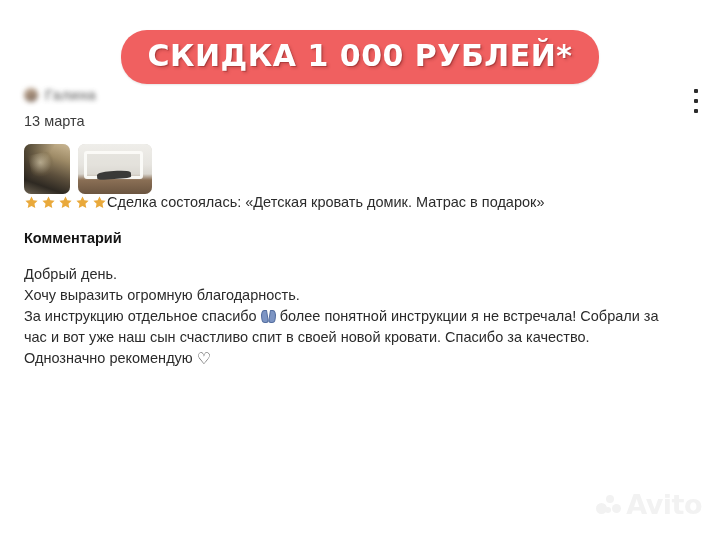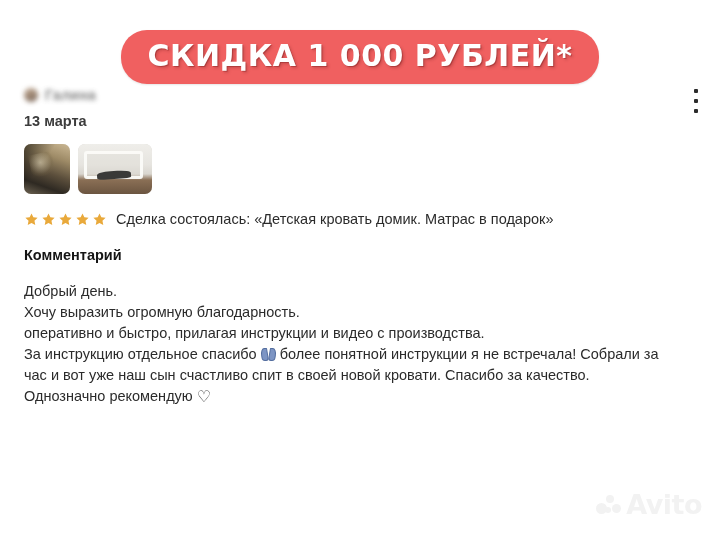--- a/index.html
+++ b/index.html
@@ -92,21 +92,20 @@
     font-size: 14px;
     font-weight: bold;
     color: #6c6c6c;
     letter-spacing: 0.3px;
   }
 
   .review-date {
     margin-top: 9px;
     font-size: 14.5px;
     color: #3c3c3c;
-    font-weight: bold;
   }
 
   
   .thumbs {
     margin-top: 15px;
     display: flex;
     gap: 8px;
     align-items: flex-start;
   }
   .thumb {
@@ -162,24 +161,22 @@
     top: 54%;
     width: 46%;
     height: 16%;
     background: #3a3a38;
     border-radius: 40% 40% 20% 20%;
     transform: rotate(-4deg);
   }
 
   
   .rating-row {
-    margin-top: 17px;
     display: flex;
     align-items: center;
-    gap: 9px;
     white-space: nowrap;
   }
   .stars {
     display: flex;
     gap: 2px;
     line-height: 1;
   }
   .star {
     width: 15px;
     height: 15px;
@@ -326,21 +323,20 @@
         </svg>
       </div>
     <div class="deal-text">Сделка состоялась: «Детская кровать домик. Матрас в подарок»</div>
   </div>
 
   <div class="comment-label">Комментарий</div>
 
   <div class="comment-body" id="comment-body">
       <div class="comment-line"><span>Добрый день.</span></div>
       <div class="comment-line"><span>Хочу выразить огромную благодарность.</span></div>
-      <div class="comment-line"><span>оперативно и быстро, прилагая инструкции и видео с производства.</span></div>
       <div class="comment-line"><span>За инструкцию отдельное спасибо</span> <span class="emoji-pray"></span><span> более понятной инструкции я не встречала! Собрали за</span></div>
       <div class="comment-line"><span>час и вот уже наш сын счастливо спит в своей новой кровати. Спасибо за качество.</span></div>
       <div class="comment-line"><span>Однозначно рекомендую</span> <span class="emoji-heart">♡</span></div>
     </div>
 
 </div>
 
 <div class="watermark">
   <div class="wm-dots">
     <span class="wm-d1"></span>

